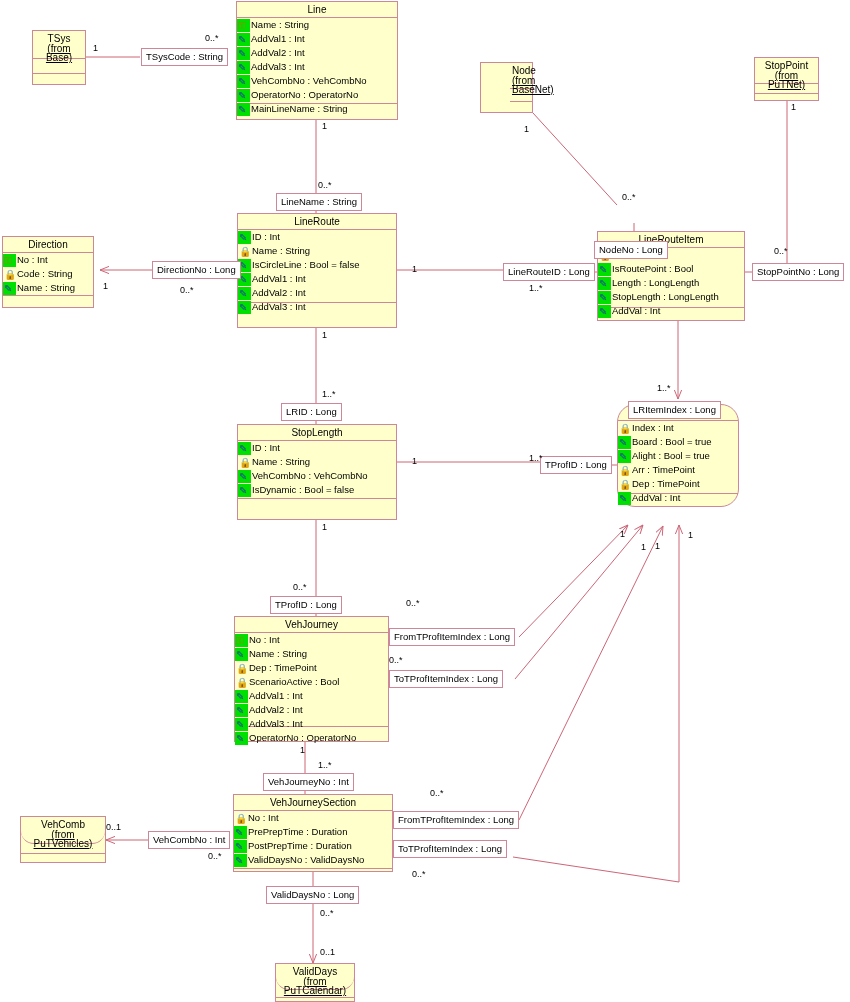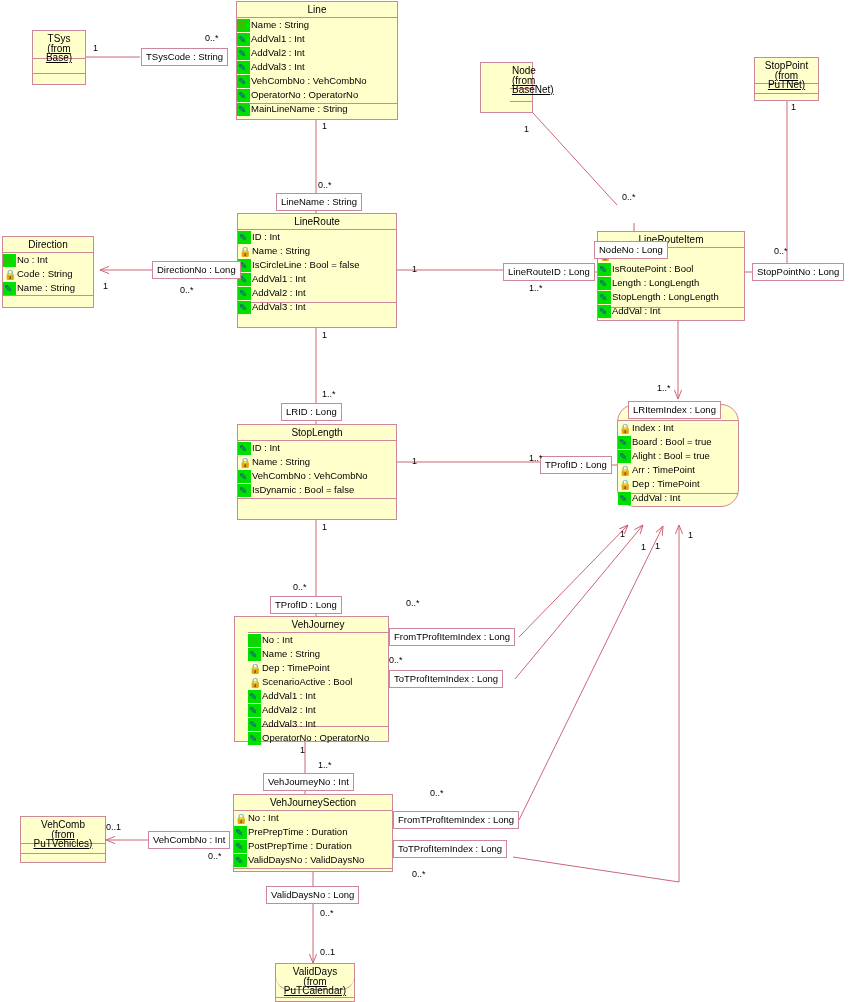--- a/index.html
+++ b/index.html
@@ -426,21 +426,21 @@
       <div class="attr-row">
         <span class="attr-ico pub">
             <span class="glyph">✎</span>
           </span>
         <span class="attr-name">AddVal : Int</span>
       </div>
     </div>
     <div class="uml-ops" style="height:12px;"></div>
   </div>
 
-  <div class="uml-class" style="left:234px; top:616px; width:155px; height:126px;padding-left:13px;">
+  <div class="uml-class" style="left:234px; top:616px; width:155px; height:126px;">
     <div class="uml-title" style="height:16px;">
       <span>VehJourney</span>
     </div>
     <div class="uml-attrs" style="height:94px;">
       <div class="attr-row">
         <span class="attr-ico key">
             <span class="glyph">⚿</span>
           </span>
         <span class="attr-name">No : Int</span>
       </div>
@@ -484,21 +484,21 @@
         <span class="attr-ico pub">
             <span class="glyph">✎</span>
           </span>
         <span class="attr-name">OperatorNo : OperatorNo</span>
       </div>
     </div>
     <div class="uml-ops" style="height:14px;"></div>
   </div>
 
   <div class="uml-class" style="left:20px; top:816px; width:86px; height:47px;">
-    <div class="uml-title" style="height:27px;">
+    <div class="uml-title" style="height:27px;border-radius:13px;">
       <span>VehComb</span>
       <span class="pkg">(from PuTVehicles)</span>
     </div>
     <div class="uml-attrs" style="height:10px;"></div>
     <div class="uml-ops" style="height:8px;"></div>
   </div>
 
   <div class="uml-class" style="left:233px; top:794px; width:160px; height:78px;">
     <div class="uml-title" style="height:16px;">
       <span>VehJourneySection</span>

